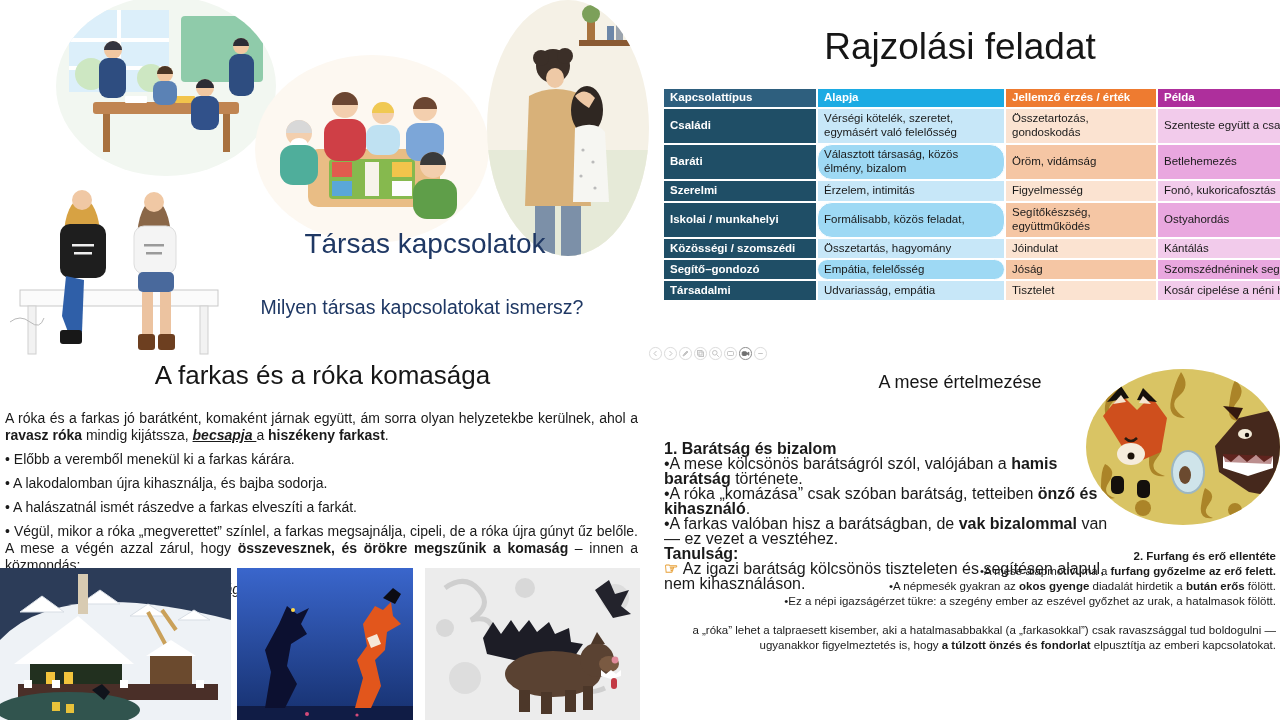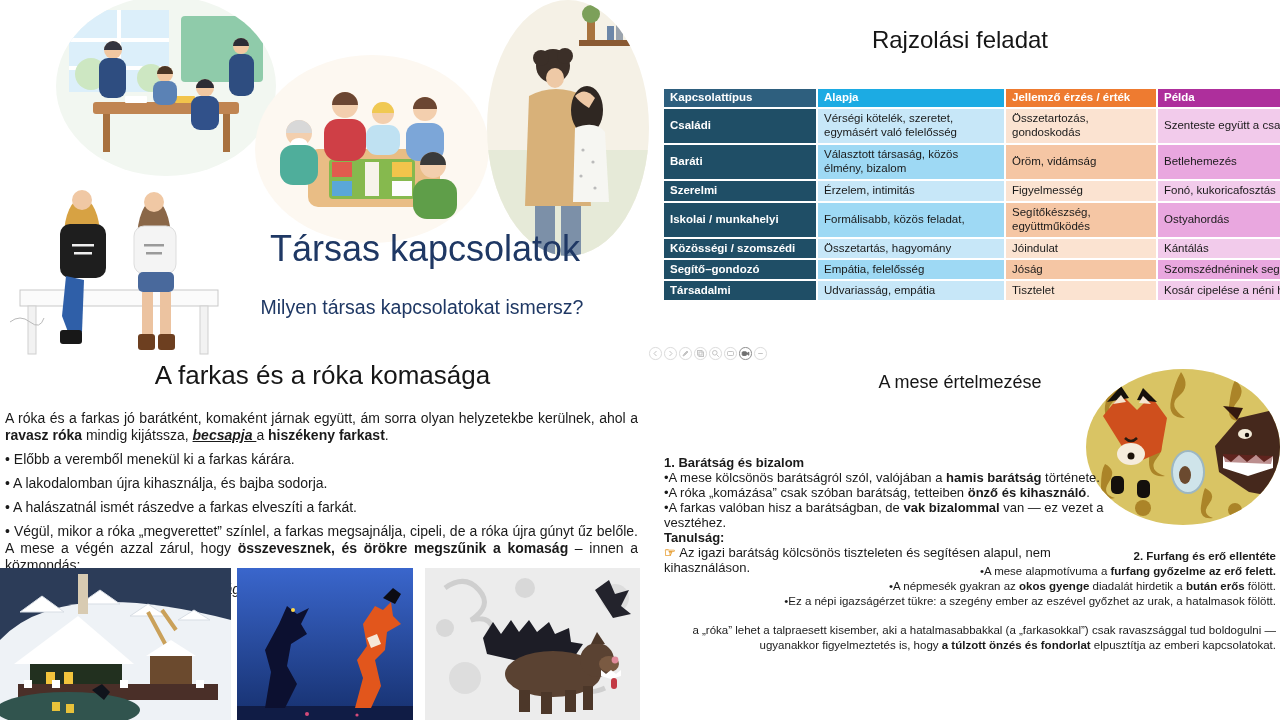--- a/index.html
+++ b/index.html
@@ -2,50 +2,50 @@
 <html><head>
 <meta charset="utf-8">
 <style>
   html,body{margin:0;padding:0;background:#fff;}
   .stage{position:relative;width:1280px;height:720px;background:#fff;overflow:hidden;
          font-family:"Liberation Sans",sans-serif;color:#1a1a1a;}
   .abs{position:absolute;}
   .b{font-weight:700}.i{font-style:italic}.u{text-decoration:underline}
   .hand{color:#e8a33d;font-weight:700}
   
-  .s1-title{left:240px;top:228px;width:370px;text-align:center;font-size:36px;color:#1f3864;}
+  .s1-title{left:240px;top:228px;width:370px;text-align:center;font-size:28px;color:#1f3864;}
   .s1-q{left:212px;top:296px;width:420px;text-align:center;font-size:19.5px;color:#1f3864;}
   
-  .s2-title{left:640px;top:26px;width:640px;text-align:center;font-size:24px;color:#161616;}
+  .s2-title{left:640px;top:26px;width:640px;text-align:center;font-size:37px;color:#161616;}
   table.rel{position:absolute;left:663px;top:88px;width:616px;border-collapse:separate;border-spacing:0;
             font-size:11.5px;line-height:1.2;table-layout:fixed;}
   table.rel td,table.rel th{border:1px solid #fff;padding:2px 6px;vertical-align:middle;text-align:left;}
   th.h0{background:#2e5f7e;color:#fff;width:140px;}
   th.h1{background:#1cabe3;color:#fff;width:174px;text-align:center;}
   th.h2{background:#ee7b30;color:#fff;width:138px;text-align:center;}
   th.h3{background:#ae2f9c;color:#fff;width:156px;text-align:center;}
   td.c0{background:#1f4e66;color:#fff;font-weight:700;}
-  tr.lt td.c1{background:#c7e7f8;} tr.dk td.c1{background:#9ed9f4;}
+  tr.lt td.c1{background:#c7e7f8;} tr.dk td.c1{background:#9ed9f4;border-radius:15px;}
   tr.lt td.c2{background:#fbe3d1;} tr.dk td.c2{background:#f5c6a4;}
   tr.lt td.c3{background:#f2cbeb;} tr.dk td.c3{background:#e9a7df;}
   
   .toolbar{left:649px;top:347px;display:flex;gap:2.5px;}
   .tb{width:12.5px;height:12.5px;border-radius:50%;border:1px solid #dcdcdc;background:#fff;
       display:flex;align-items:center;justify-content:center;box-sizing:border-box;}
   .tb svg{stroke:#c4c4c4;fill:none;stroke-width:1;}
   .tb.active{border-color:#8f8f8f;} .tb.active svg{stroke:#6f6f6f;fill:#6f6f6f;}
   
   .s3-title{left:0;top:360px;width:645px;text-align:center;font-size:26px;color:#161616;}
   .s3-text{left:5px;top:410px;width:633px;font-size:14px;line-height:17px;}
   .s3-text .para{margin:0 0 7px 0;}
   .just{text-align:justify;}
   .films{top:568px;height:152px;}
   
   .s4-title{left:640px;top:372px;width:640px;text-align:center;font-size:18px;color:#161616;}
-  .s4-a{left:664px;top:441px;width:452px;font-size:13px;line-height:15px;margin-top:14px;}
+  .s4-a{left:664px;top:441px;width:452px;font-size:16px;line-height:15px;}
   .s4-b{left:664px;top:549px;width:612px;font-size:11.5px;line-height:15px;text-align:right;}
   .s4-h{font-weight:700;}
   .gap{height:14px;}
 </style>
 </head>
 <body>
 
 <div class="stage">
 
   <section>

